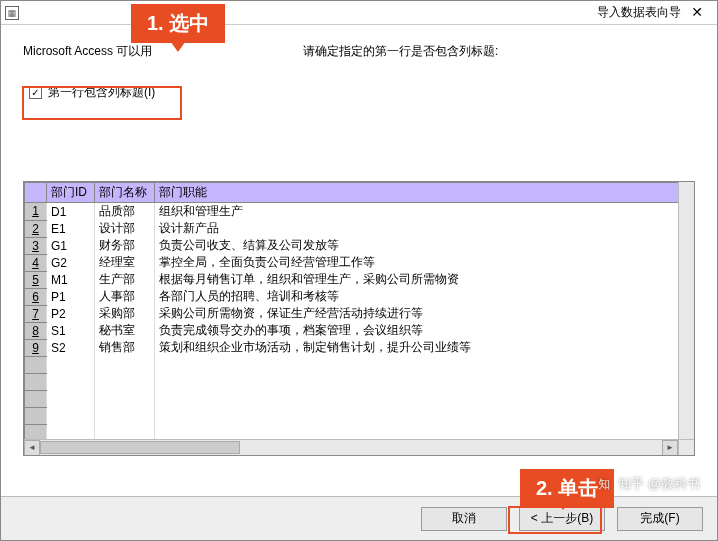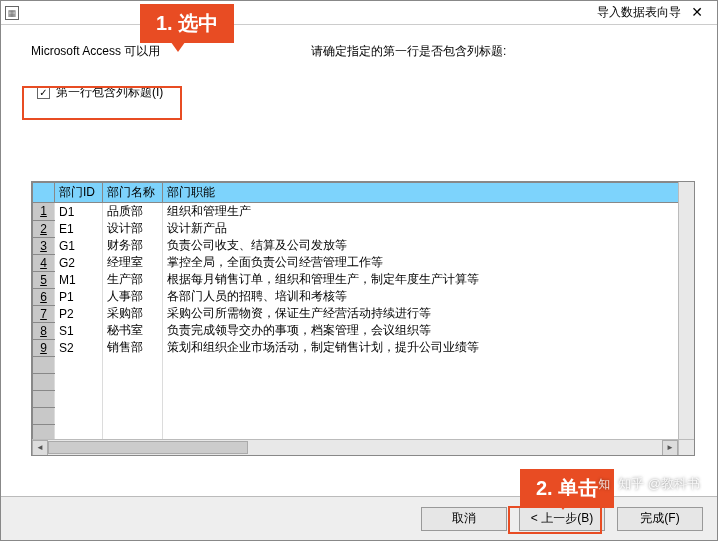--- a/index.html
+++ b/index.html
@@ -48,21 +48,21 @@
     .titlebar-close {
       width: 32px;
       height: 22px;
       text-align: center;
       font-size: 14px;
       line-height: 20px;
       cursor: pointer;
     }
     .content-area {
       flex: 1;
-      padding: 18px 22px 8px 30px;
+      padding: 18px 22px 8px 22px;
       position: relative;
       display: flex;
       flex-direction: column;
     }
     .desc-text {
       font-size: 12px;
       color: #000;
       margin-bottom: 24px;
     }
     .checkbox-group {
@@ -91,21 +91,21 @@
       margin-top: 68px;
       position: relative;
       overflow: hidden;
     }
     .data-table {
       border-collapse: collapse;
       font-size: 12px;
       width: 100%;
     }
     .data-table th {
-      background: #7dd3fc;
+      background: #c4b5fd;
       border: 1px solid #888;
       padding: 1px 4px;
       text-align: left;
       font-weight: normal;
       color: #000;
       height: 18px;
     }
     .data-table td {
       border-right: 1px solid #dcdcdc;
       padding: 0 4px;
@@ -312,21 +312,21 @@
             <tr>
               <td class="row-num">4</td>
               <td>G2</td>
               <td>经理室</td>
               <td>掌控全局，全面负责公司经营管理工作等</td>
             </tr>
             <tr>
               <td class="row-num">5</td>
               <td>M1</td>
               <td>生产部</td>
-              <td>根据每月销售订单，组织和管理生产，制定年度生产计算等</td>
+              <td>根据每月销售订单，组织和管理生产，采购公司所需物资</td>
             </tr>
             <tr>
               <td class="row-num">6</td>
               <td>P1</td>
               <td>人事部</td>
               <td>各部门人员的招聘、培训和考核等</td>
             </tr>
             <tr>
               <td class="row-num">7</td>
               <td>P2</td>
@@ -391,21 +391,21 @@
   </div>
 
   <div class="buttonbar">
     <button class="btn">取消</button>
     <button class="btn">&lt; 上一步(B)</button>
     <button class="btn">完成(F)</button>
   </div>
 
 </div>
 
-<div class="callout" style="left:140px; top:4px;">1. 选中</div>
+<div class="callout" style="left:131px; top:4px;">1. 选中</div>
 <div class="callout-arrow-down" style="left:168px; top:38px;"></div>
 
 <div class="highlight-box-1" style="left:22px; top:86px; width:160px; height:34px;"></div>
 
 <div class="callout" style="left:520px; top:469px;">2. 单击</div>
 <div class="callout-arrow-down-2" style="left:553px; top:496px;"></div>
 
 <div class="highlight-box-1" style="left:508px; top:506px; width:94px; height:28px;"></div>
 
 <div class="watermark">

